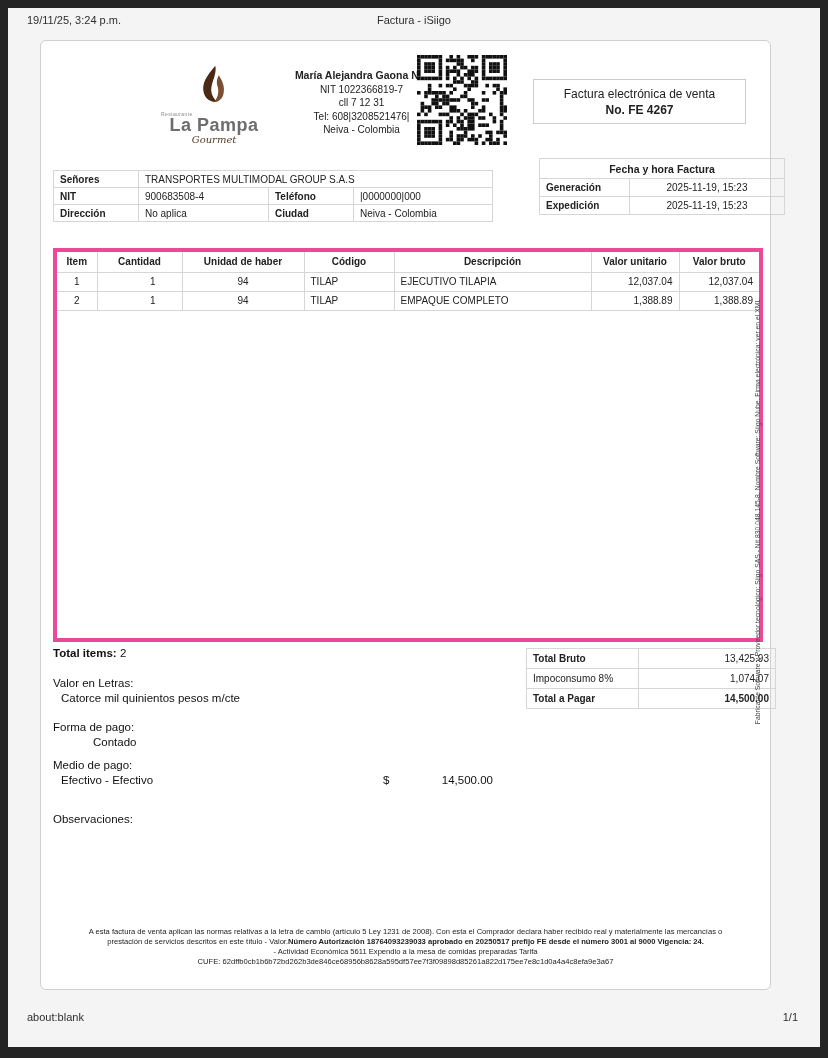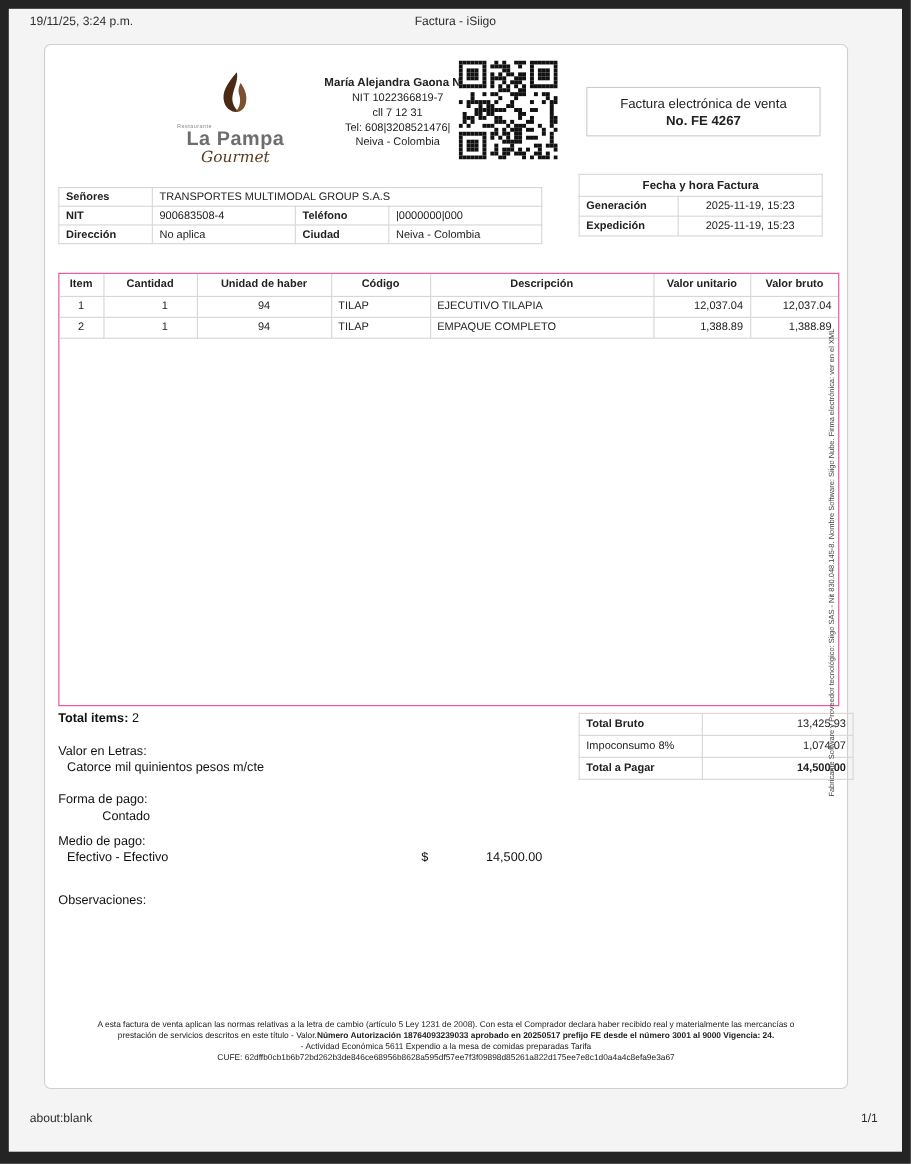--- a/index.html
+++ b/index.html
@@ -21,55 +21,55 @@
     position:absolute;left:40px;top:40px;width:729px;height:948px;
     background:#fff;border:1px solid #cfcfcf;border-radius:6px;
   }
   #page *{box-sizing:border-box;}
 
   
   #logo{position:absolute;left:118px;top:24px;width:110px;text-align:center;}
   #logo .flame{height:44px;}
   #logo .rest{display:block;text-align:left;font-size:5px;color:#8a8a8a;letter-spacing:.4px;margin:-2px 0 0 2px;}
   #logo .name{display:block;font-size:18px;font-weight:bold;color:#6d6d6d;letter-spacing:.5px;line-height:16px;}
-  #logo .script{display:block;font-family:"DejaVu Serif",serif;font-style:italic;font-size:14px;color:#5b3a21;margin-top:1px;}
+  #logo .script{display:block;font-family:"DejaVu Serif",serif;font-style:italic;font-size:10px;color:#5b3a21;margin-top:1px;}
 
   #issuer{position:absolute;left:228px;top:28px;width:185px;text-align:center;font-size:10px;color:#222;line-height:13.5px;}
   #issuer .nm{font-weight:bold;font-size:10.5px;}
 
   #qr{position:absolute;left:376px;top:14px;width:90px;height:90px;background:#fff;}
 
   #fe-box{
     position:absolute;left:492px;top:38px;width:213px;height:45px;
     border:1px solid #ccc;text-align:center;font-size:12px;color:#222;
     display:flex;flex-direction:column;justify-content:center;gap:2px;
   }
   #fe-box .num{font-weight:bold;}
 
   
   table{border-collapse:collapse;}
   .t td,.t th{border:1px solid #d6d6d6;font-size:10px;color:#222;padding:2px 6px;}
 
   
-  #date-table{position:absolute;left:485px;top:117px;width:222px;}
+  #date-table{position:absolute;left:498px;top:117px;width:246px;}
   #date-table th{font-weight:bold;text-align:center;font-size:10.5px;height:20px;}
   #date-table td{height:18px;}
   #date-table td.lb{font-weight:bold;width:90px;}
   #date-table td.vl{text-align:center;}
   #date-table tr.small td.lb{font-size:8.5px;}
 
   
   #cust-table{position:absolute;left:12px;top:129px;width:440px;}
   #cust-table td{height:17px;}
   #cust-table td.lb{font-weight:bold;width:85px;}
   #cust-table td.v1{width:130px;}
   #cust-table td.l2{font-weight:bold;width:85px;}
 
   
-  #items-box{position:absolute;left:12px;top:207px;width:710px;height:394px;border:1px solid #ec4899;}
+  #items-box{position:absolute;left:12px;top:207px;width:710px;height:394px;border:4px solid #ec4899;}
   #items-table{width:100%;table-layout:fixed;}
   #items-table th{font-weight:bold;text-align:center;height:20px;font-size:10px;border:1px solid #d6d6d6;padding:2px 4px;color:#222;}
   #items-table td{height:19px;font-size:10px;border:1px solid #d6d6d6;padding:2px 6px;color:#222;}
   #items-table .c{text-align:center;}
   #items-table .r{text-align:right;}
   #items-table .rq{text-align:right;padding-right:26px;}
   #items-table tr :first-child{border-left:none;}
   #items-table tr :last-child{border-right:none;}
   #items-table tr:first-child th{border-top:none;}
 

